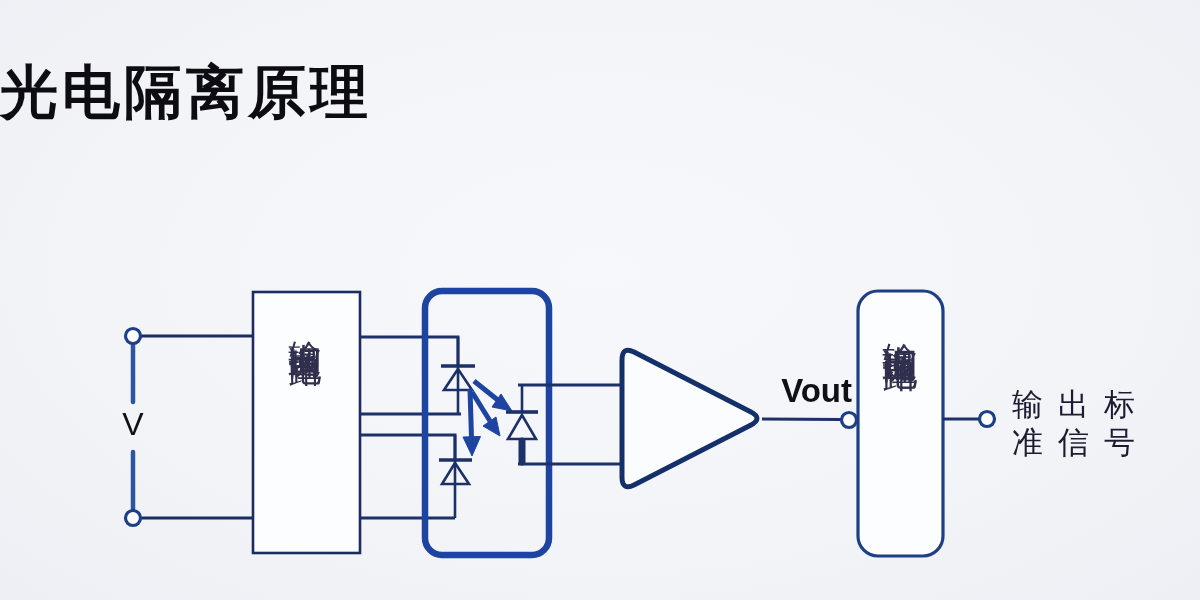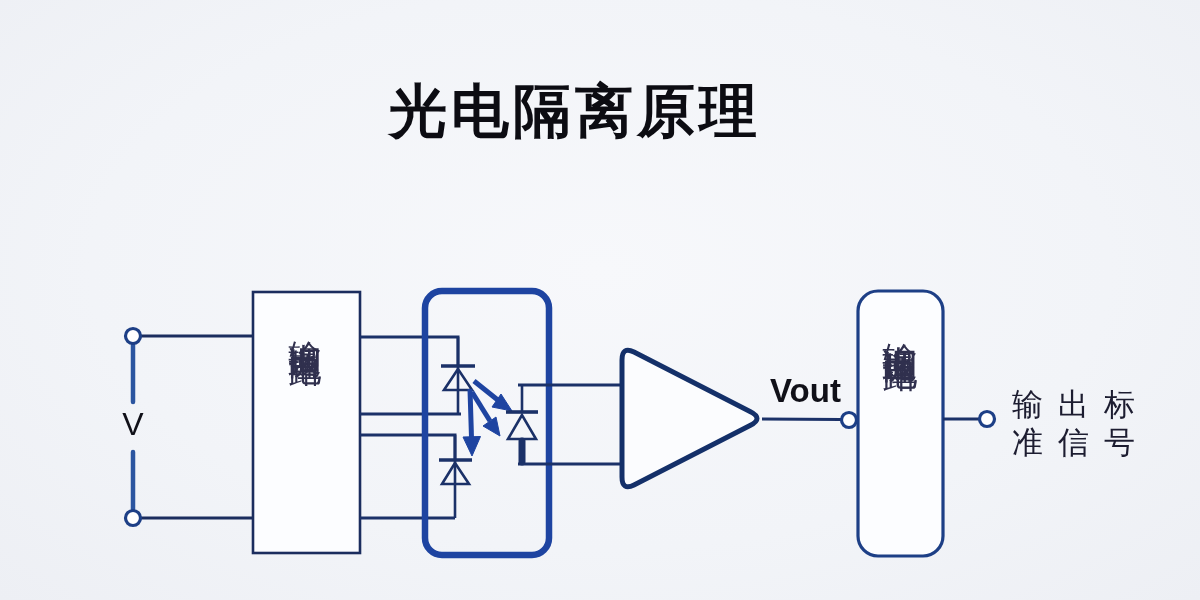--- a/index.html
+++ b/index.html
@@ -15,27 +15,26 @@
   }
 
   .stage svg { position: absolute; left: 0; top: 0; }
 
   .label { position: absolute; white-space: nowrap; }
 
   .title {
     left: 0; top: 54;
     top: 54px;
     width: 1150px;
-    text-align: center;
+    text-align: left;
     font-family: "Liberation Serif", "DejaVu Serif", serif;
     font-weight: bold;
     font-size: 58px;
     letter-spacing: 4px;
     color: #0c0c12;
-    margin-top: 19px;
   }
 
   .opto-label {
     left: 424px; top: 199px;
     font-family: "Liberation Serif", "DejaVu Serif", serif;
     font-size: 31px;
     line-height: 40px;
     letter-spacing: 19px;
     color: #1c1c30;
   }
@@ -44,21 +43,21 @@
     left: 112px; top: 406px;
     width: 42px;
     text-align: center;
     font-size: 32px;
     color: #101018;
   }
 
   .vout-label {
     left: 770px; top: 372px;
     width: 82px;
-    text-align: left;
+    text-align: right;
     font-size: 33px;
     font-weight: bold;
     color: #101018;
   }
 
   .vbox-label {
     font-family: "Liberation Serif", "DejaVu Serif", serif;
     writing-mode: vertical-rl;
     text-orientation: upright;
     line-height: 1;

